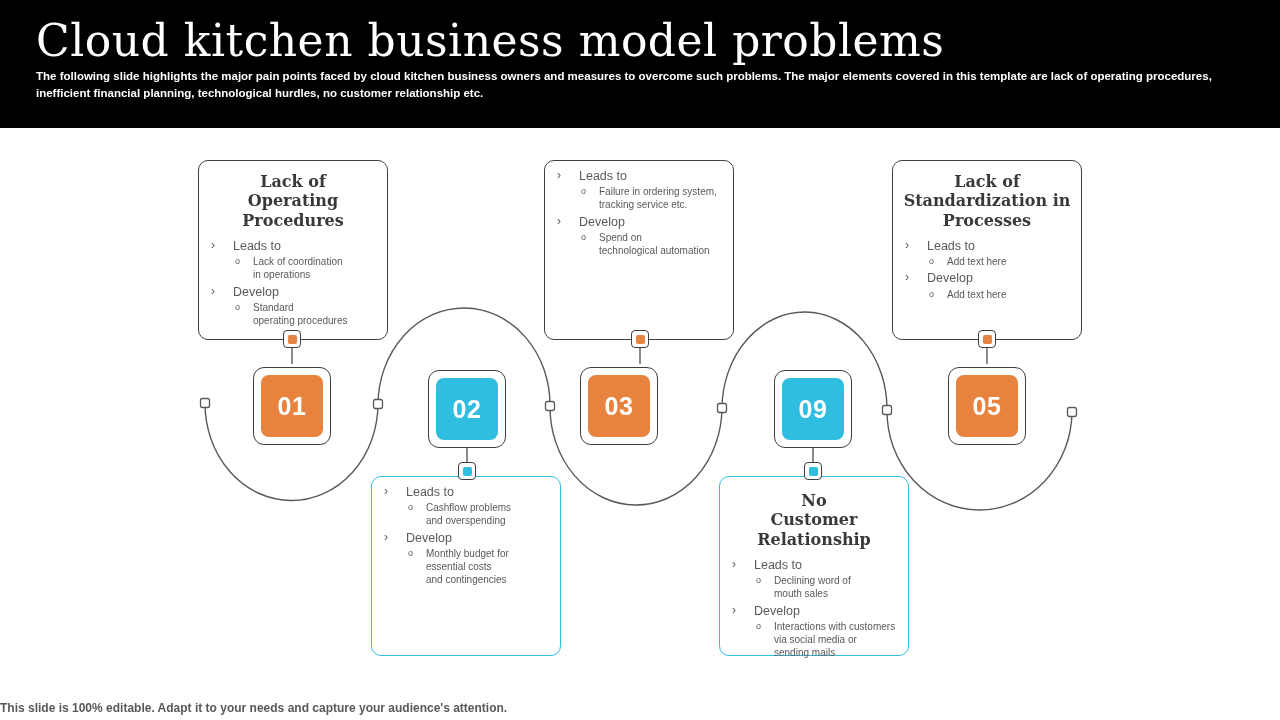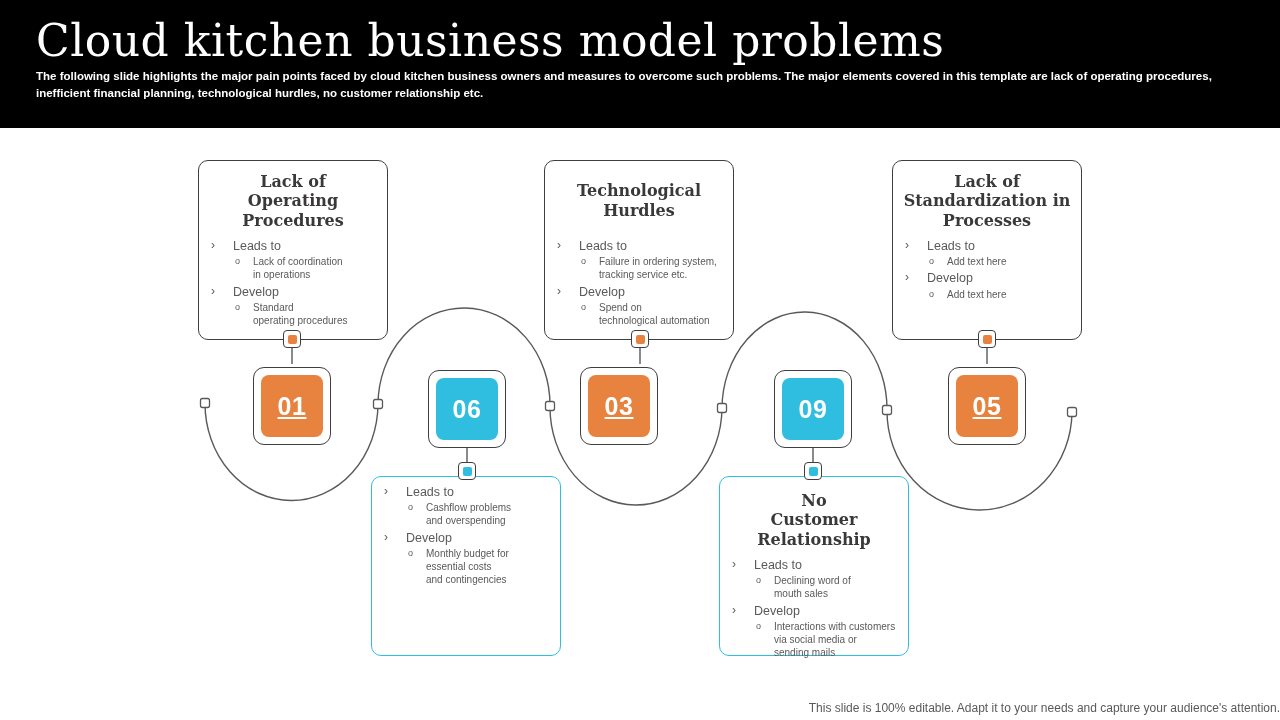--- a/index.html
+++ b/index.html
@@ -47,33 +47,33 @@
   .badge{
     position:absolute;width:78px;height:78px;background:#fff;
     border:1.3px solid #3f3f3f;border-radius:11px;box-sizing:border-box;
     display:flex;align-items:center;justify-content:center;
   }
   .badge-fill{
     width:62px;height:62px;border-radius:8px;color:#fff;
     display:flex;align-items:center;justify-content:center;
     font-size:25px;font-weight:700;letter-spacing:0.5px;
   }
-  .fill-orange{background:var(--orange,#E8833F);text-decoration:underline;}
+  .fill-orange{background:var(--orange,#E8833F);}
   .fill-cyan{background:var(--cyan,#2FBEDF);}
   
   .mini{
     position:absolute;width:18px;height:18px;background:#fff;
     border:1.3px solid #3f3f3f;border-radius:4px;box-sizing:border-box;
     display:flex;align-items:center;justify-content:center;
   }
   .mini-fill{width:9px;height:9px;border-radius:2px;}
   
   .footer{
-    position:absolute;left:0;bottom:5px;width:100%;text-align:right;
-    font-size:12px;color:var(--body_text,#595959);
+    position:absolute;left:0;bottom:5px;width:100%;text-align:left;
+    font-size:12px;color:var(--body_text,#595959);font-weight:bold;
   }
 </style>
 </head>
 <body>
 
 <div class="slide">
 
   <div class="header">
     <h1 class="page-title">Cloud kitchen business model problems</h1>
     <div class="subtitle">The following slide highlights the major pain points faced by cloud kitchen business owners and measures to overcome such problems. The major elements covered in this template are lack of operating procedures, inefficient financial planning, technological hurdles, no customer relationship etc.</div>
@@ -118,22 +118,20 @@
       </div>
       <div class="b2">
         <span class="m2">o</span>
         <span class="b2-text">Standard
 operating procedures</span>
       </div>
     </div>
   </div>
 
   <div class="card top" style="left:544px;top:160px">
-    <div class="card-title">Technological
-Hurdles</div>
     <div class="bullets">
       <div class="b1">
         <span class="m1">›</span>
         <span>Leads to</span>
       </div>
       <div class="b2">
         <span class="m2">o</span>
         <span class="b2-text">Failure in ordering system,
 tracking service etc.</span>
       </div>
@@ -221,21 +219,21 @@
 via social media or
 sending mails</span>
       </div>
     </div>
   </div>
 
   <div class="badge" style="left:253px;top:367px">
     <div class="badge-fill fill-orange">01</div>
   </div>
   <div class="badge" style="left:428px;top:370px">
-    <div class="badge-fill fill-cyan">06</div>
+    <div class="badge-fill fill-cyan">02</div>
   </div>
   <div class="badge" style="left:580px;top:367px">
     <div class="badge-fill fill-orange">03</div>
   </div>
   <div class="badge" style="left:774px;top:370px">
     <div class="badge-fill fill-cyan">09</div>
   </div>
   <div class="badge" style="left:948px;top:367px">
     <div class="badge-fill fill-orange">05</div>
   </div>

